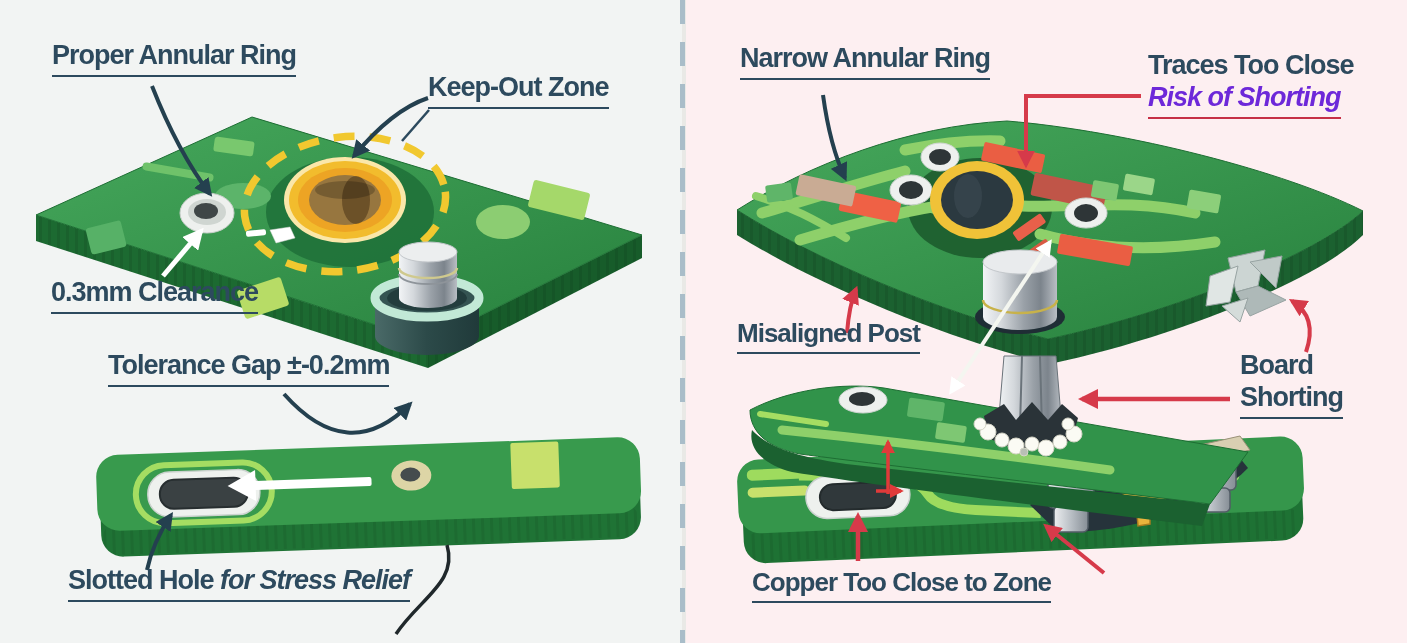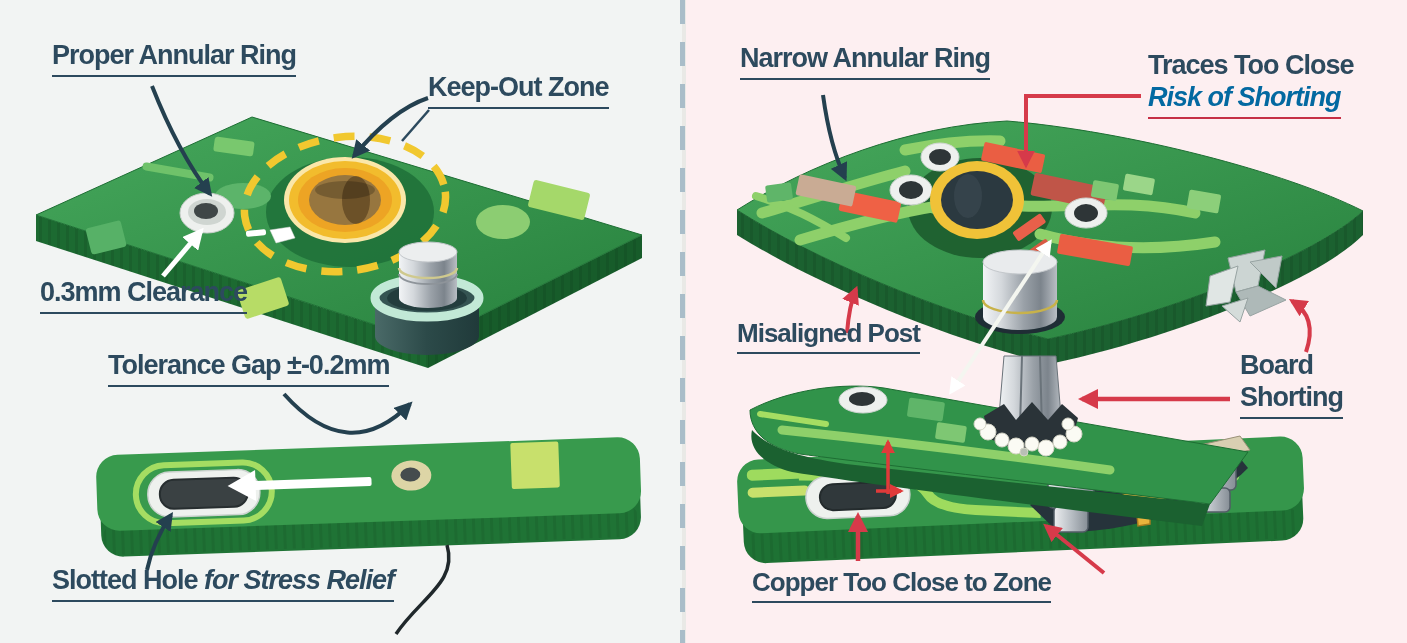--- a/index.html
+++ b/index.html
@@ -7,21 +7,21 @@
           font-family:"Liberation Sans",sans-serif;}
   .bg{position:absolute;top:0;bottom:0;}
   #bg-left{left:0;width:682px;background:#f2f4f3;}
   #bg-right{left:686px;right:0;background:#fdeff1;}
   #divider{position:absolute;left:680px;top:0;bottom:0;width:5px;
            background:repeating-linear-gradient(to bottom,#a9bdc9 0 24px,transparent 24px 42px);}
   svg{position:absolute;left:0;top:0;}
   .lbl{position:absolute;font-weight:700;font-size:27px;line-height:1.18;
        color:#2d4a5e;letter-spacing:-1px;white-space:nowrap;z-index:5;}
   .u{display:inline-block;border-bottom:2.5px solid #2d4a5e;padding-bottom:3px;}
-  .red{color:#0369a1;text-align:right;}
+  .red{color:#6d28d9;text-align:right;}
   .u.red{border-bottom-color:#c62f45;}
   .ital{font-style:italic;}
   .center{}
 </style>
 </head>
 <body>
 
 <div id="canvas">
   <div class="bg" id="bg-left"></div>
   <div class="bg" id="bg-right"></div>
@@ -275,27 +275,27 @@
       </g>
     </g>
   </svg>
 
   <div class="lbl" style="left:52px;top:40px">
     <span class="u">Proper Annular Ring</span>
   </div>
   <div class="lbl" style="left:428px;top:72px">
     <span class="u">Keep-Out Zone</span>
   </div>
-  <div class="lbl" style="left:40px;top:277px">
+  <div class="lbl" style="left:51px;top:277px">
     <span class="u">0.3mm Clearance</span>
   </div>
   <div class="lbl" style="left:108px;top:350px">
     <span class="u">Tolerance Gap ±-0.2mm</span>
   </div>
-  <div class="lbl" style="left:52px;top:565px">
+  <div class="lbl" style="left:68px;top:565px">
     <span class="u"><span>Slotted Hole</span>&nbsp;<span class="ital">for Stress Relief</span></span>
   </div>
 
   <div class="lbl" style="left:740px;top:43px">
     <span class="u">Narrow Annular Ring</span>
   </div>
   <div class="lbl" style="left:1148px;top:50px">
     <span>Traces Too Close</span><br>
     <span class="u red ital">Risk of Shorting</span>
   </div>

